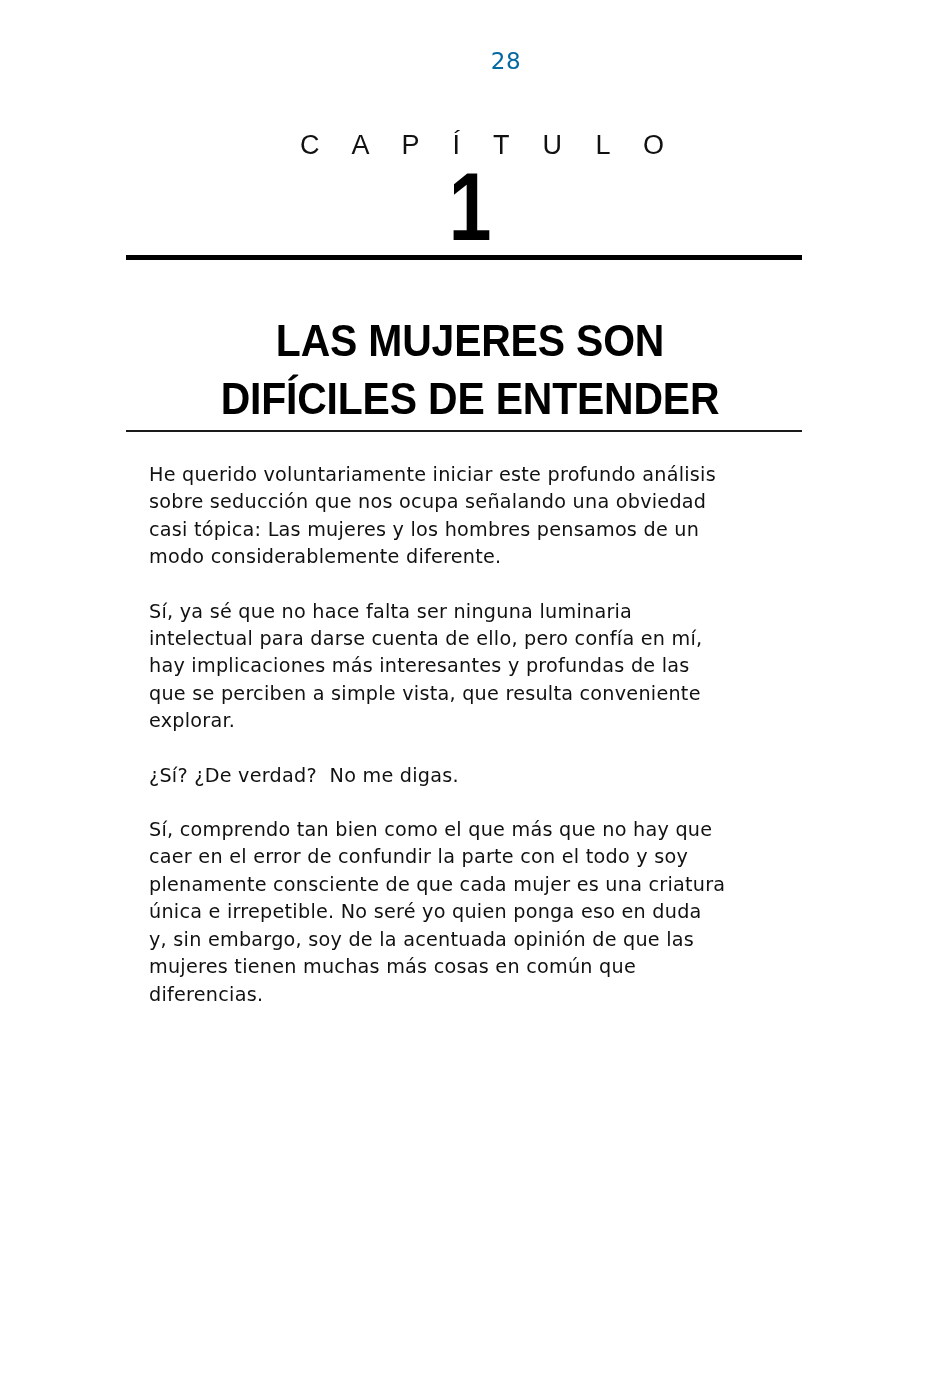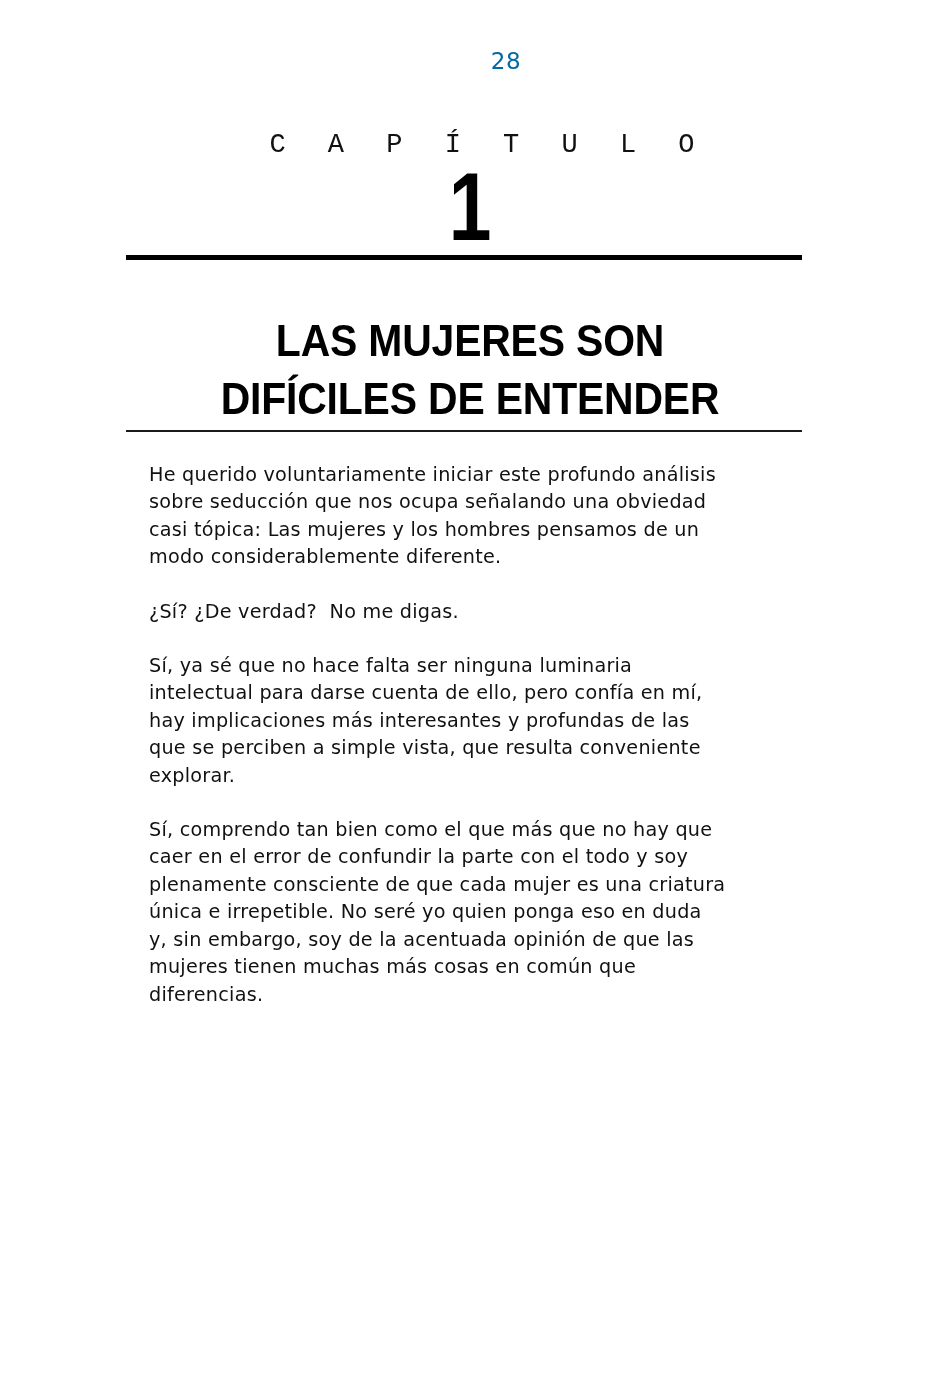--- a/index.html
+++ b/index.html
@@ -43,21 +43,21 @@
 
   
   .chapter-head {
     position: absolute;
     top: 128px;
     left: 0;
     width: 940px;
     text-align: center;
   }
   .chapter-kicker {
-    font-family: Liberation Mono, monospace;
+    font-family: Liberation Sans, sans-serif;
     font-size: 27px;
     font-weight: 400;
     letter-spacing: 13px;
     
     text-indent: 13px;
     line-height: 34px;
     color: #111111;
     margin-left: 24px;
   }
   .chapter-number {
@@ -151,26 +151,26 @@
     <span class="tline">DIFÍCILES DE ENTENDER</span>
   </h1>
 
   <div class="rule-thin"></div>
 
   <div class="body-text">
     <p>He querido voluntariamente iniciar este profundo análisis
 sobre seducción que nos ocupa señalando una obviedad
 casi tópica: Las mujeres y los hombres pensamos de un
 modo considerablemente diferente.</p>
-    <p>¿Sí? ¿De verdad?  No me digas.</p>
     <p>Sí, ya sé que no hace falta ser ninguna luminaria
 intelectual para darse cuenta de ello, pero confía en mí,
 hay implicaciones más interesantes y profundas de las
 que se perciben a simple vista, que resulta conveniente
 explorar.</p>
+    <p>¿Sí? ¿De verdad?  No me digas.</p>
     <p>Sí, comprendo tan bien como el que más que no hay que
 caer en el error de confundir la parte con el todo y soy
 plenamente consciente de que cada mujer es una criatura
 única e irrepetible. No seré yo quien ponga eso en duda
 y, sin embargo, soy de la acentuada opinión de que las
 mujeres tienen muchas más cosas en común que
 diferencias.</p>
   </div>
 
 </div>

